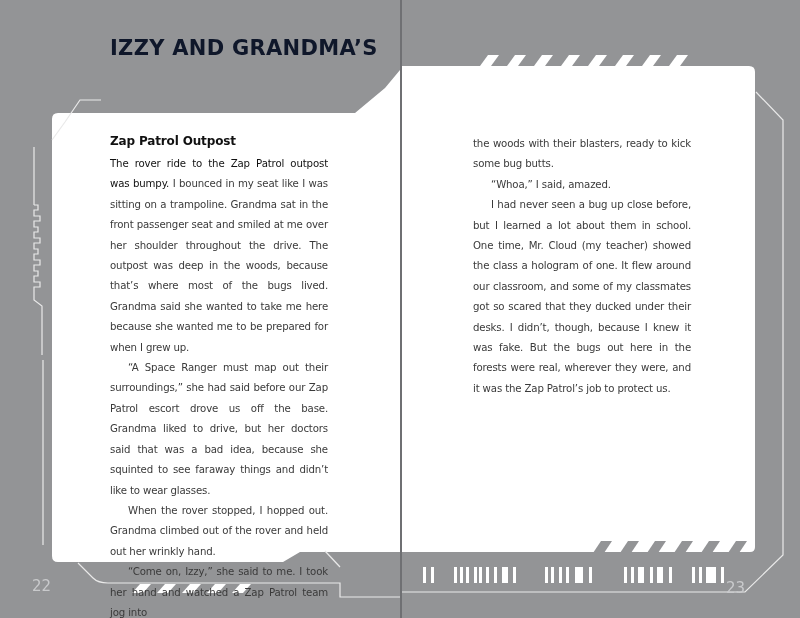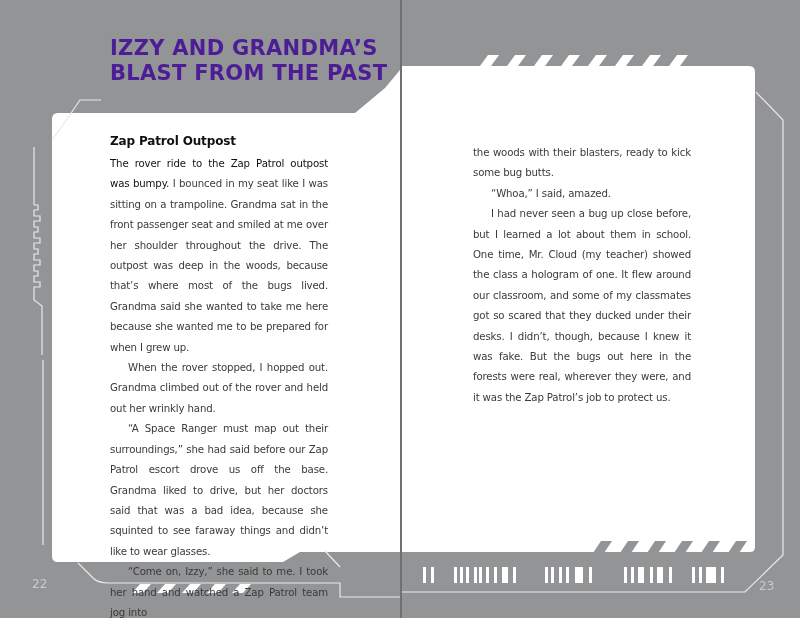--- a/index.html
+++ b/index.html
@@ -1,28 +1,28 @@
 <!DOCTYPE html>
 <html><head>
 <meta charset="utf-8">
 <style>
   html, body { margin:0; padding:0; }
   body { width:800px; height:618px; background:#939496; position:relative; overflow:hidden; font-family:"DejaVu Sans", sans-serif; }
   .spread { position:absolute; left:0; top:0; width:800px; height:618px; }
   svg.deco { position:absolute; left:0; top:0; }
-  .title { position:absolute; left:110px; top:36px; color:#4c1d95; font-family:"DejaVu Sans", sans-serif; font-weight:bold; font-size:21px; line-height:25px; letter-spacing:0.3px; }
+  .title { position:absolute; left:110px; top:36px; color:#0f172a; font-family:"DejaVu Sans", sans-serif; font-weight:bold; font-size:21px; line-height:25px; letter-spacing:0.3px; }
   .title div { white-space:nowrap; }
   .col { position:absolute; font-family:"DejaVu Sans", sans-serif; font-size:10.2px; line-height:20.4px; color:#3a3a3a; text-align:justify; letter-spacing:-0.15px; }
   .col.left { left:110px; top:130px; width:218px; }
-  .col.right { left:473px; top:143px; width:218px; }
+  .col.right { left:473px; top:134px; width:218px; }
   .col p { margin:0; }
   .col p.ind { text-indent:18px; }
   .heading { font-weight:bold; font-size:12px; color:#111; margin-bottom:2px !important; line-height:22px; }
   .lead { font-weight:normal; color:#111; }
-  .pagenum { position:absolute; color:#c9cacc; font-size:12px; font-family:"DejaVu Sans", sans-serif; }
+  .pagenum { position:absolute; color:#c9cacc; font-size:15px; font-family:"DejaVu Sans", sans-serif; }
   .gutter { position:absolute; left:400px; top:0; width:2px; height:618px; background:#6f7073; }
 </style>
 </head>
 <body>
 
 <div class="spread">
 
   <svg class="deco" width="800" height="618" viewBox="0 0 800 618">
 
     <path d="M58 113 L355 113 L385 88 L400 70 L400 552 L300 552 L283 562 L58 562 Q52 562 52 556 L52 119 Q52 113 58 113 Z" fill="#ffffff"></path>
@@ -97,32 +97,31 @@
         <rect x="699" y="567" width="3" height="16"></rect>
         <rect x="706" y="567" width="10" height="16"></rect>
       <rect x="721" y="567" width="3" height="16"></rect>
     </g>
   </svg>
 
   <div class="gutter"></div>
 
   <div class="title">
     <div>IZZY AND GRANDMA’S</div>
-    <div>BLAST FROM THE PAST</div>
   </div>
 
   <div class="col left">
     <p class="heading">Zap Patrol Outpost</p>
     <p><span class="lead">The rover ride to the Zap Patrol outpost was bumpy.</span><span> I bounced in my seat like I was sitting on a trampoline. Grandma sat in the front passenger seat and smiled at me over her shoulder throughout the drive. The outpost was deep in the woods, because that’s where most of the bugs lived. Grandma said she wanted to take me here because she wanted me to be prepared for when I grew up.</span></p>
+    <p class="ind">“A Space Ranger must map out their surroundings,” she had said before our Zap Patrol escort drove us off the base. Grandma liked to drive, but her doctors said that was a bad idea, because she squinted to see faraway things and didn’t like to wear glasses.</p>
     <p class="ind">When the rover stopped, I hopped out. Grandma climbed out of the rover and held out her wrinkly hand.</p>
-    <p class="ind">“A Space Ranger must map out their surroundings,” she had said before our Zap Patrol escort drove us off the base. Grandma liked to drive, but her doctors said that was a bad idea, because she squinted to see faraway things and didn’t like to wear glasses.</p>
     <p class="ind">“Come on, Izzy,” she said to me. I took her hand and watched a Zap Patrol team jog into</p>
   </div>
 
   <div class="col right">
     <p>the woods with their blasters, ready to kick some bug butts.</p>
     <p class="ind">“Whoa,” I said, amazed.</p>
     <p class="ind">I had never seen a bug up close before, but I learned a lot about them in school. One time, Mr. Cloud (my teacher) showed the class a hologram of one. It flew around our classroom, and some of my classmates got so scared that they ducked under their desks. I didn’t, though, because I knew it was fake. But the bugs out here in the forests were real, wherever they were, and it was the Zap Patrol’s job to protect us.</p>
   </div>
 
   <div class="pagenum" style="left:32px; top:577px;">22</div>
-  <div class="pagenum" style="left:759px; top:579px;">23</div>
+  <div class="pagenum" style="left:726px; top:579px;">23</div>
 </div>
 
 </body></html>

